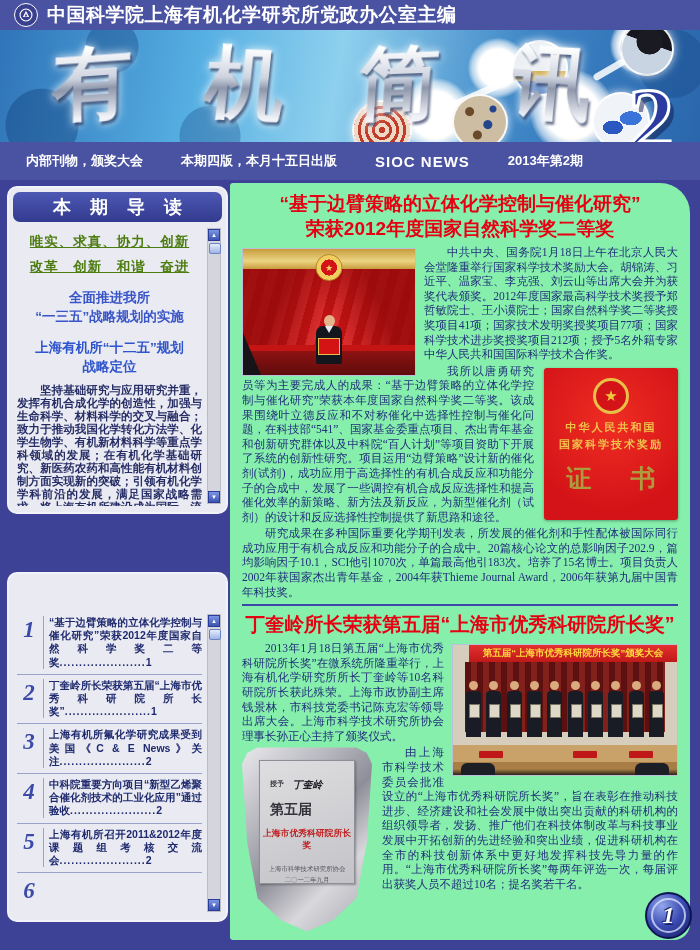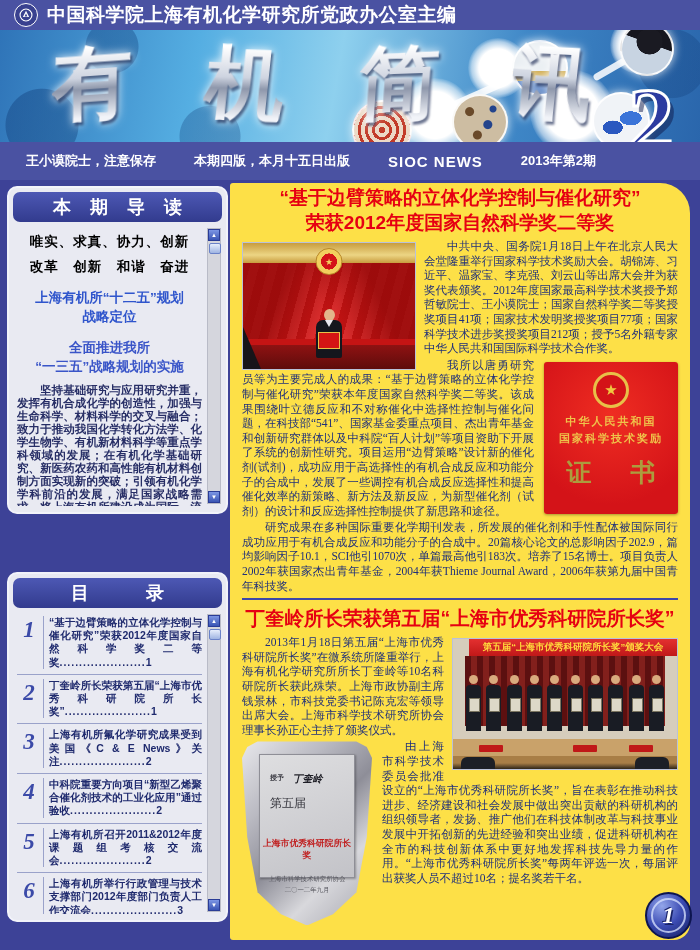--- a/index.html
+++ b/index.html
@@ -66,37 +66,37 @@
   .box-content{position:absolute;left:8px;right:24px;top:38px;bottom:6px;overflow:hidden;}
   .scrollbar{position:absolute;right:5px;top:40px;bottom:8px;width:14px;background:#d5d6dd;
              border:1px solid #b9bbc7;box-sizing:border-box;}
   .sb-btn{position:absolute;left:0;width:12px;height:12px;border:1px solid #2a3c96;box-sizing:border-box;
           background:linear-gradient(180deg,#7c96e4,#3a55b4);color:#fff;font-size:6px;line-height:10px;
           text-align:center;}
   .sb-up{top:0;} .sb-down{bottom:0;}
   .sb-thumb{position:absolute;left:1px;top:14px;width:10px;height:9px;border:1px solid #6a82c8;
             border-radius:2px;background:linear-gradient(180deg,#e6eefc,#9fb4e2);}
 
-  .slogan{color:#000000;font-weight:bold;font-size:13.5px;text-align:center;margin:7px 0 0;letter-spacing:1px;}
+  .slogan{color:#4d7c0f;font-weight:bold;font-size:13.5px;text-align:center;margin:7px 0 0;letter-spacing:1px;text-decoration:underline;}
   .g-heading{color:#2f55cc;font-weight:bold;font-size:13.5px;text-align:center;line-height:19px;margin-top:12px;}
   .g-heading.first{color:#3a55c8;}
   .g-body{color:#272e66;font-weight:bold;font-size:11.5px;line-height:13px;text-align:justify;
           margin-top:8px;text-indent:2em;}
 
   .toc-item{display:flex;padding:4px 0 5px;border-top:1px solid #9aa2ca;}
   .toc-item:first-child{border-top:none;}
   .toc-num{flex:0 0 24px;width:24px;text-align:center;font-family:"Liberation Serif",serif;
            font-style:italic;font-weight:bold;font-size:23px;line-height:1;color:#3b4aa8;padding-top:2px;}
   .toc-text{flex:1;border-left:1px solid #9aa2ca;margin-left:2px;padding-left:5px;
             color:#1f2a6e;font-weight:bold;font-size:10.5px;line-height:13.2px;text-align:justify;}
   .toc-dots::after{content:"......................";letter-spacing:1px;}
 
   
-  .main{position:absolute;left:230px;top:183px;width:460px;height:757px;background:#fde047;
-        border-radius:3px 30px 16px 3px;padding:0 12px;box-sizing:border-box;overflow:hidden;
+  .main{position:absolute;left:230px;top:183px;width:460px;height:757px;background:#86efac;
+        border-radius:3px 30px 16px 3px;padding:6px 12px;box-sizing:border-box;overflow:hidden;
         font-family:"Liberation Serif",serif;}
   .a-title{color:#e60012;font-family:"Liberation Sans",sans-serif;font-weight:bold;
            font-size:19px;line-height:25px;text-align:center;margin:2px 0 4px;}
   .a-title.second{font-size:19.5px;margin-top:4px;}
   .article p{color:#20307a;font-size:11.5px;line-height:14.6px;text-align:justify;
              margin:0 0 2px;text-indent:2em;}
   .signature{text-align:right;color:#20307a;font-size:11.5px;padding-right:6px;}
   .divider{clear:both;border:none;border-top:2px solid #3d47a8;margin:5px 0 6px;}
   .clear{clear:both;}
 
@@ -162,22 +162,22 @@
   .shield{position:absolute;inset:0;
       background:linear-gradient(135deg,#e8e8ec 0%,#b9b9c1 28%,#8e8e98 50%,#d8d8dc 72%,#a5a5ae 100%);
       clip-path:polygon(4% 3%,12% 0,88% 0,96% 3%,100% 9%,96% 52%,88% 82%,70% 94%,50% 100%,30% 94%,12% 82%,4% 52%,0 9%);}
   .plate{position:absolute;left:17px;right:17px;top:13px;height:122px;
       background:linear-gradient(160deg,#dedee0,#c3c3c8);border:1px solid #8e8e96;
       box-shadow:1px 1px 2px rgba(0,0,0,.3);font-family:"Liberation Sans",sans-serif;}
   .award-row{margin:13px 0 0 10px;color:#3a3a42;}
   .award-to{font-size:7px;font-weight:bold;vertical-align:middle;}
   .award-name{font-family:"Liberation Serif",serif;font-style:italic;font-weight:bold;font-size:10px;
               color:#1e1e26;margin-left:4px;}
-  .award-session{font-size:12px;font-weight:normal;color:#33333b;margin:9px 12px 0 10px;}
-  .award-title{color:#c02020;font-weight:bold;font-size:8.8px;text-align:center;margin-top:26px;}
+  .award-session{font-size:14px;font-weight:bold;color:#33333b;margin:9px 12px 0 10px;}
+  .award-title{color:#c02020;font-weight:bold;font-size:8.8px;text-align:center;margin-top:9px;}
   .award-org{font-size:6.4px;color:#55555d;text-align:center;margin-top:13px;}
   .award-date{font-size:6.4px;color:#55555d;text-align:center;margin-top:2px;}
 
   
   .page-badge{position:absolute;left:645px;top:892px;width:47px;height:47px;border-radius:50%;z-index:9;
       background:radial-gradient(circle at 35% 28%,#93a6ea 0%,#3c4cb4 48%,#111b5c 100%);
       border:2px solid #0d1550;box-sizing:border-box;display:flex;align-items:center;justify-content:center;}
   .page-badge::before{content:"";position:absolute;inset:4px;border-radius:50%;
       border:2px solid rgba(220,230,255,.75);}
   .badge-num{font-family:"Liberation Serif",serif;font-style:italic;font-weight:bold;font-size:24px;
@@ -215,50 +215,49 @@
     <div class="masthead">
       <span>有</span>
       <span>机</span>
       <span>简</span>
       <span>讯</span>
     </div>
     <div class="issue-num">2</div>
   </div>
 
   <div class="infobar">
-    <span>王小谟院士，注意保存</span>
+    <span>内部刊物，颁奖大会</span>
     <span>本期四版，本月十五日出版</span>
     <span class="brand">SIOC NEWS</span>
     <span>2013年第2期</span>
   </div>
 
   <div class="box box1">
     <div class="box-header">本 期 导 读</div>
     <div class="box-content">
       <div class="slogan">唯实、求真、协力、创新</div>
       <div class="slogan">改革　创新　和谐　奋进</div>
+      <div class="g-heading first">
+        <div>全面推进我所</div>
+        <div>“一三五”战略规划的实施</div>
+      </div>
       <div class="g-heading">
         <div>上海有机所“十二五”规划</div>
         <div>战略定位</div>
-      </div>
-      <div class="g-heading first">
-        <div>全面推进我所</div>
-        <div>“一三五”战略规划的实施</div>
       </div>
       <div class="g-body">坚持基础研究与应用研究并重，发挥有机合成化学的创造性，加强与生命科学、材料科学的交叉与融合；致力于推动我国化学转化方法学、化学生物学、有机新材料科学等重点学科领域的发展；在有机化学基础研究、新医药农药和高性能有机材料创制方面实现新的突破；引领有机化学学科前沿的发展，满足国家战略需求，将上海有机所建设成为国际一流的有机化学研究中心。</div>
     </div>
     <div class="scrollbar">
       <div class="sb-btn sb-up">▲</div>
       <div class="sb-thumb"></div>
       <div class="sb-btn sb-down">▼</div>
     </div>
   </div>
 
   <div class="box box2">
-    <div class="box-header">目　　录</div>
     <div class="box-content">
       <div class="toc-item">
         <div class="toc-num">1</div>
         <div class="toc-text"><span>“基于边臂策略的立体化学控制与催化研究”荣获2012年度国家自然科学奖二等奖</span><span class="toc-dots"></span><span>1</span></div>
       </div>
       <div class="toc-item">
         <div class="toc-num">2</div>
         <div class="toc-text"><span>丁奎岭所长荣获第五届“上海市优秀科研院所长奖”</span><span class="toc-dots"></span><span>1</span></div>
       </div>
       <div class="toc-item">
@@ -268,21 +267,20 @@
       <div class="toc-item">
         <div class="toc-num">4</div>
         <div class="toc-text"><span>中科院重要方向项目“新型乙烯聚合催化剂技术的工业化应用”通过验收</span><span class="toc-dots"></span><span>2</span></div>
       </div>
       <div class="toc-item">
         <div class="toc-num">5</div>
         <div class="toc-text"><span>上海有机所召开2011&amp;2012年度课题组考核交流会</span><span class="toc-dots"></span><span>2</span></div>
       </div>
       <div class="toc-item">
         <div class="toc-num">6</div>
-        <div class="toc-text"><span>上海有机所举行行政管理与技术支撑部门2012年度部门负责人工作交流会</span><span class="toc-dots"></span><span>3</span></div>
       </div>
 
     </div>
     <div class="scrollbar">
       <div class="sb-btn sb-up">▲</div>
       <div class="sb-thumb"></div>
       <div class="sb-btn sb-down">▼</div>
     </div>
   </div>
 

